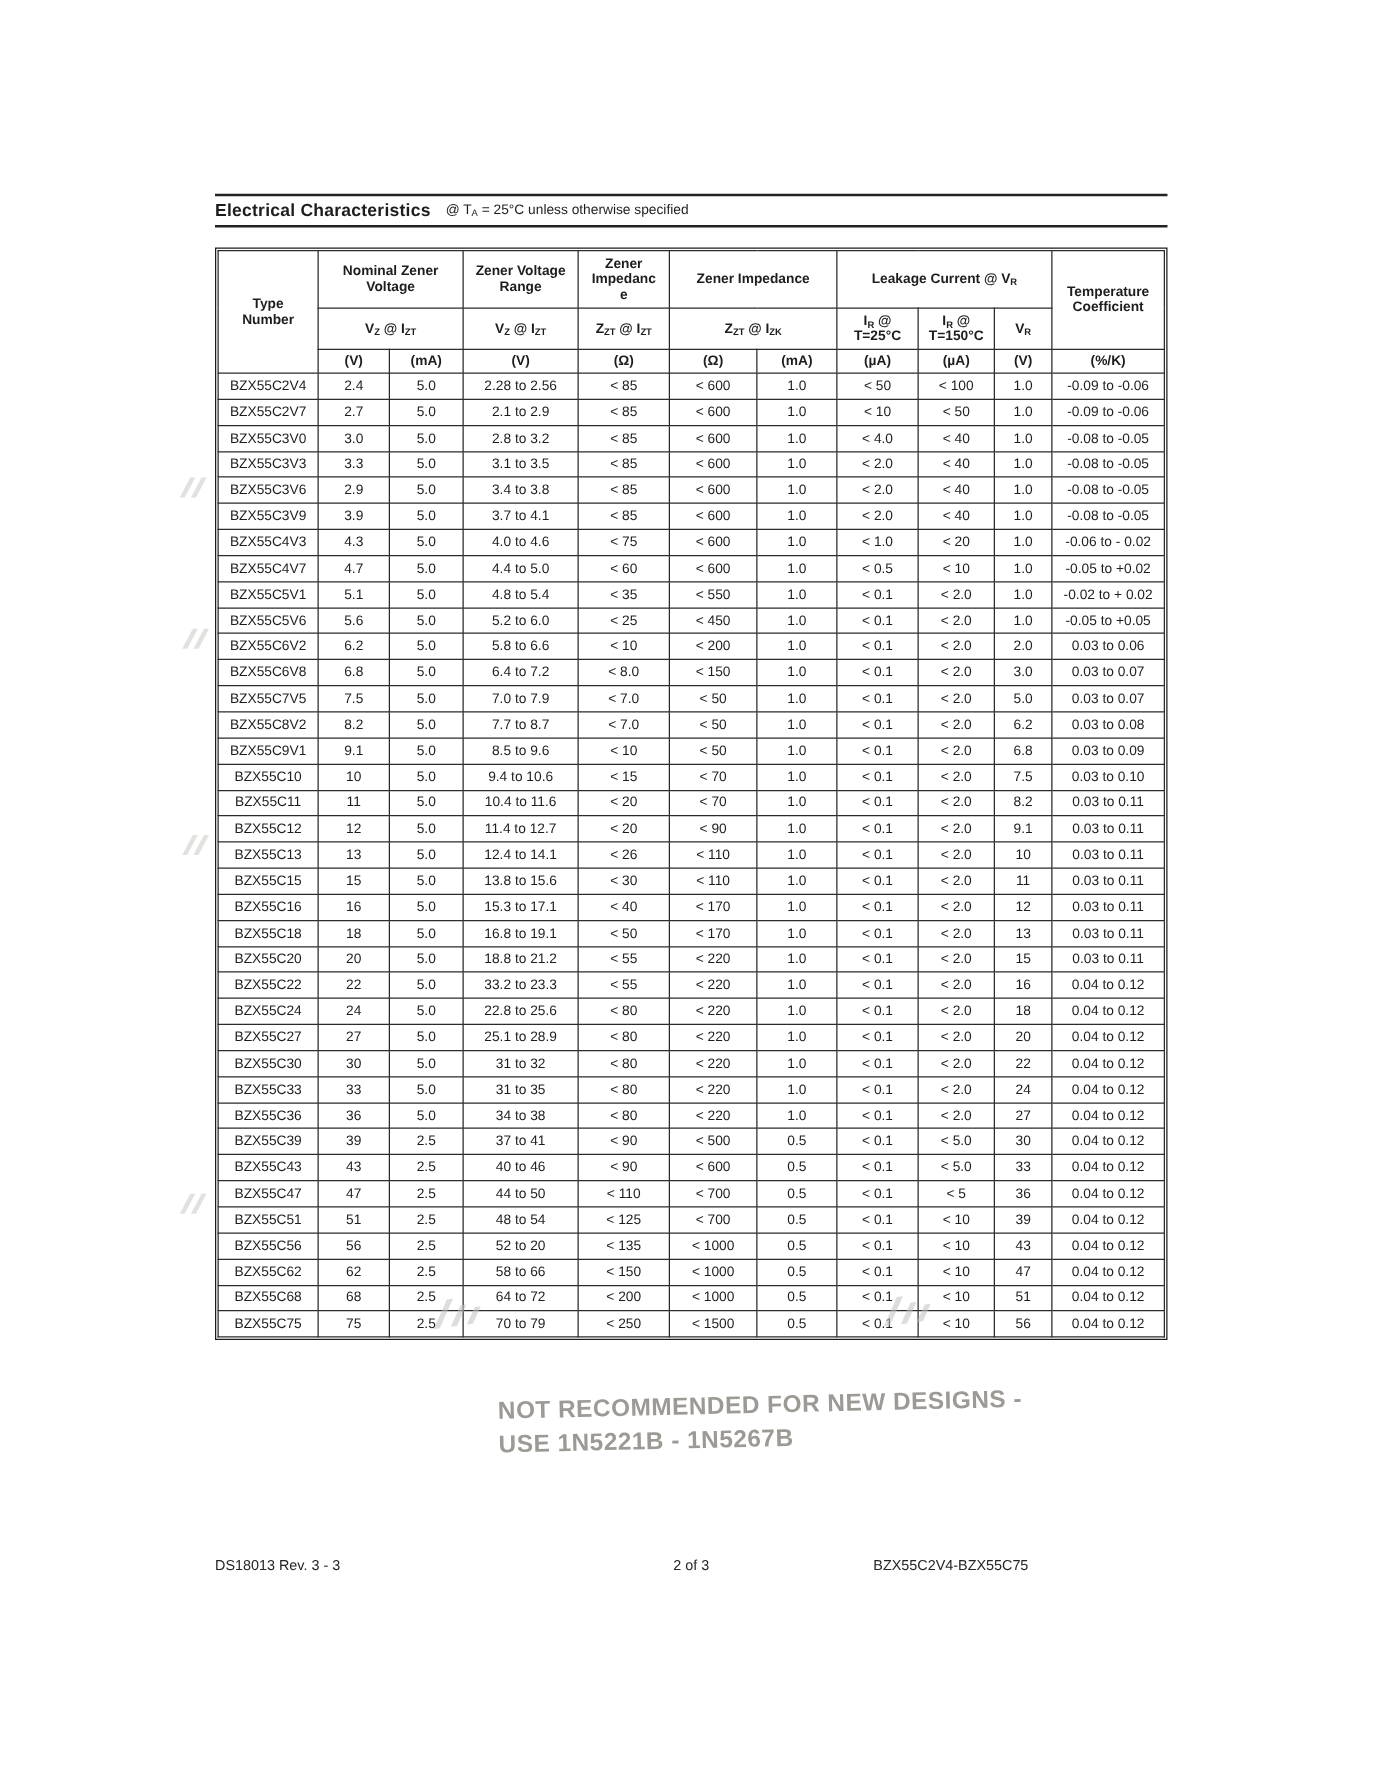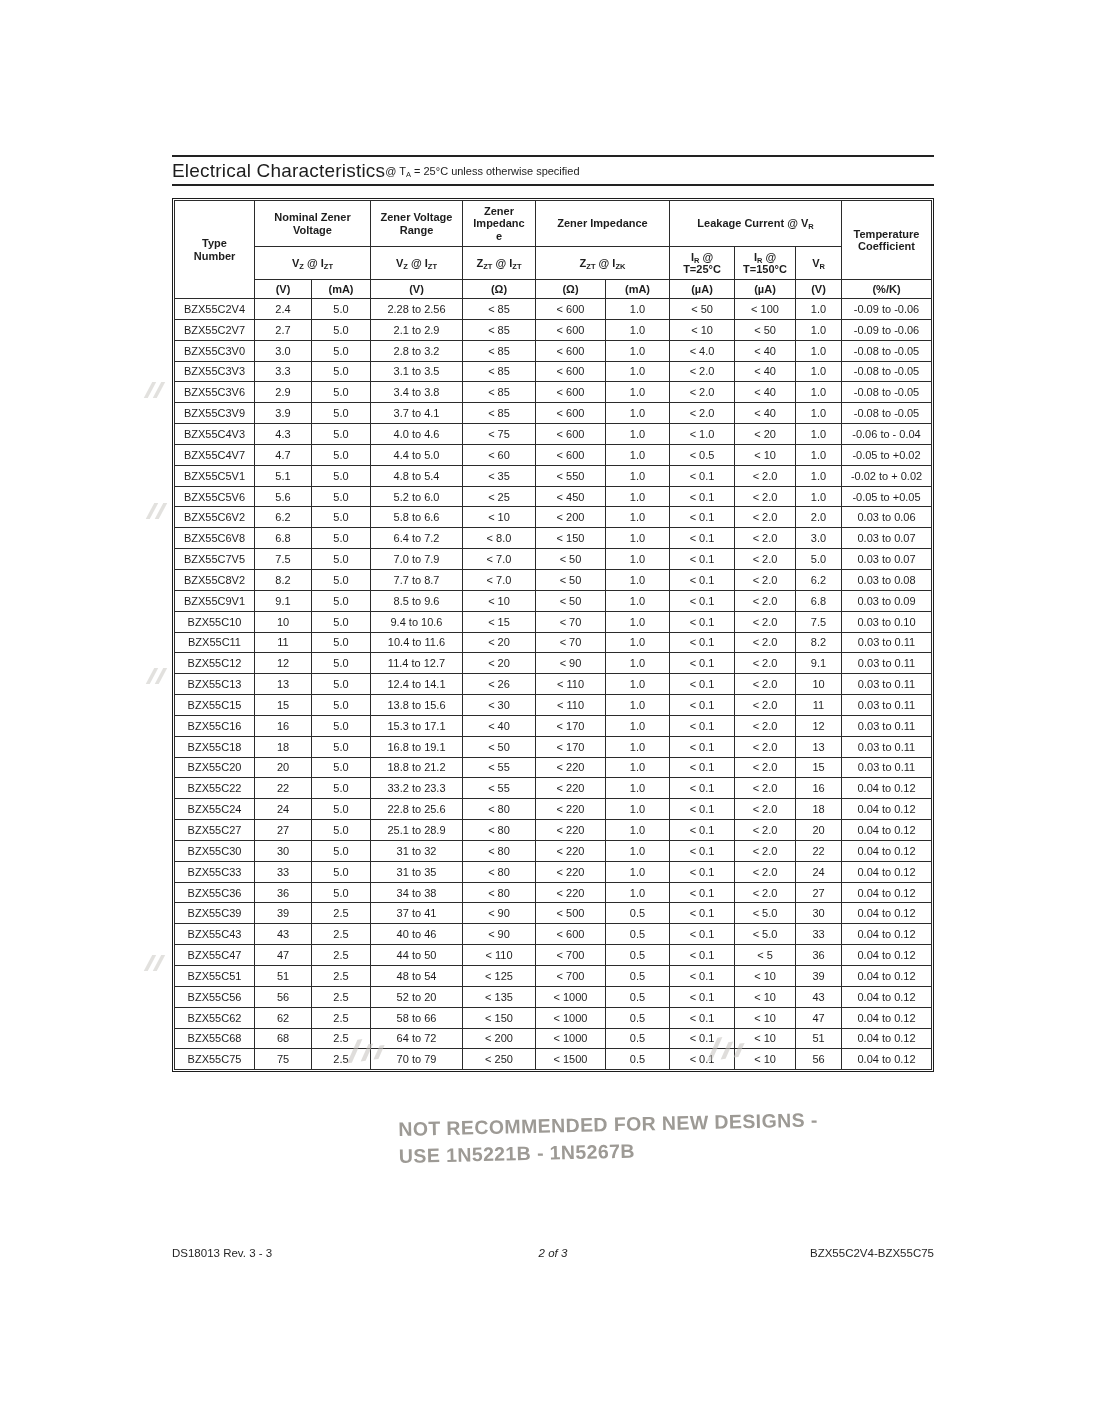--- a/index.html
+++ b/index.html
@@ -7,24 +7,24 @@
     position:relative; width:1100px; height:1422px; background:#ffffff;
     font-family:"Liberation Sans", sans-serif; color:#1d1d1d; overflow:hidden;
   }
   
   .heading-block {
     position:absolute; left:172px; top:155px; width:762px;
     border-top:2px solid #222; border-bottom:2px solid #222;
     padding:3px 0 2px 0;
   }
   .heading-title {
-    font-size:19px; font-weight:normal; letter-spacing:0.2px; display:inline-block;
+    font-size:14px; font-weight:bold; letter-spacing:0.2px; display:inline-block;
   }
   .heading-note {
-    font-size:11px; font-weight:normal; vertical-align:2px;
+    font-size:11px; font-weight:normal; margin-left:12px; vertical-align:2px;
   }
   
   .tbl-wrap {
     position:absolute; left:172px; top:198px; width:762px;
     border:1.5px solid #1c1c1c; padding:1px; background:#fff; box-sizing:border-box;
   }
   table.ec { border-collapse:collapse; width:100%; table-layout:fixed; }
   table.ec th, table.ec td {
     border:1px solid #2b2b2b; text-align:center; vertical-align:middle;
     padding:0 2px; overflow:hidden;
@@ -38,22 +38,22 @@
   
   .watermark {
     position:absolute; left:398px; top:1116px; width:460px;
     font-weight:bold; font-size:19.5px; line-height:27px; letter-spacing:0.4px;
     transform:rotate(-1.3deg); transform-origin:left top;
   }
   .footer-row {
     position:absolute; left:172px; top:1247px; width:762px;
     display:grid; grid-template-columns:1fr auto 1fr; font-size:11.5px; color:#262626;gap:20px;
   }
-  .footer-right { text-align:right; }
-  .footer-center { text-align:right;font-style:italic; }
+  .footer-right { text-align:center; }
+  .footer-center { text-align:right; }
   .mark { position:absolute; opacity:0.45; }
   .mark .bar {
     display:inline-block; width:4px; height:16px; background:#c0bdb8;
     transform:skewX(-28deg); margin-right:5px;
   }
   .frag { position:absolute; opacity:0.55; transform:rotate(-8deg); }
   .frag .bar {
     display:inline-block; width:5px; background:#c6c3be;
     transform:skewX(-32deg); margin-right:7px; vertical-align:bottom;
   }
@@ -198,21 +198,21 @@
             <td>BZX55C4V3</td>
             <td>4.3</td>
             <td>5.0</td>
             <td>4.0 to 4.6</td>
             <td>&lt; 75</td>
             <td>&lt; 600</td>
             <td>1.0</td>
             <td>&lt; 1.0</td>
             <td>&lt; 20</td>
             <td>1.0</td>
-            <td>-0.06 to - 0.04</td>
+            <td>-0.06 to - 0.02</td>
           </tr>
           <tr>
             <td>BZX55C4V7</td>
             <td>4.7</td>
             <td>5.0</td>
             <td>4.4 to 5.0</td>
             <td>&lt; 60</td>
             <td>&lt; 600</td>
             <td>1.0</td>
             <td>&lt; 0.5</td>

